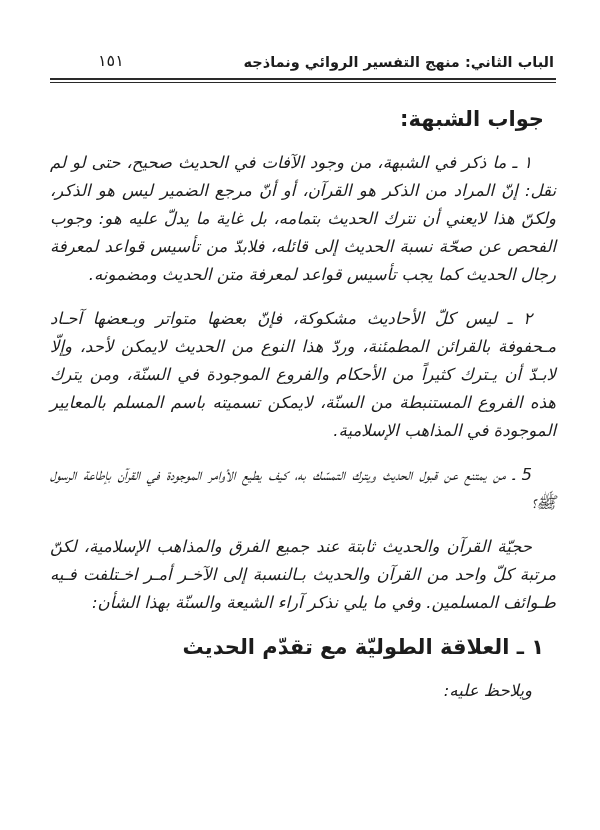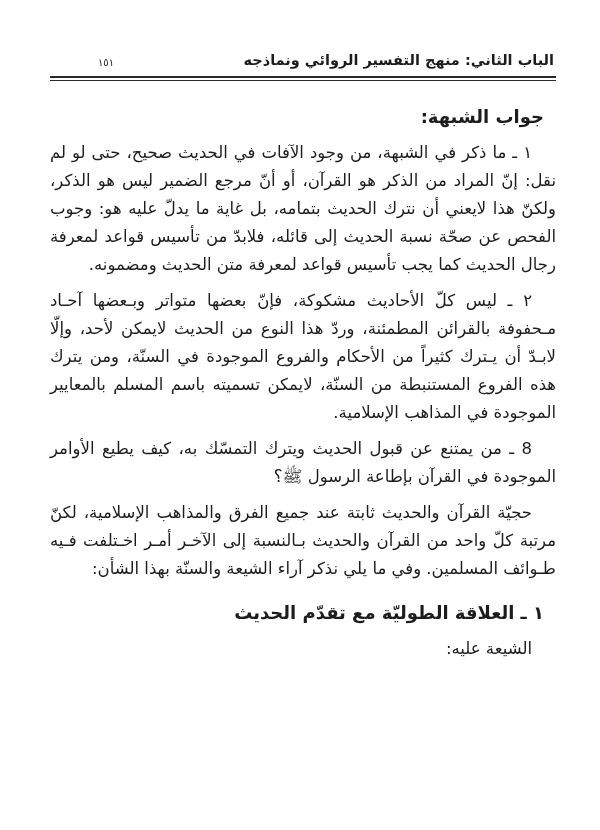--- a/index.html
+++ b/index.html
@@ -27,46 +27,47 @@
     font-size: 14.5px;
     line-height: 1.4;
     padding: 0 2px 6px 2px;
   }
   .running-head .title {
     font-weight: 600;
     letter-spacing: 0;
     text-align: right;
   }
   .running-head .pagenum {
-    font-size: 10px;
+    font-size: 16px;
     padding-left: 46px;
   }
   .head-rule {
     height: 2px;
     border-top: 2.5px solid #2a2a2a;
     border-bottom: 1px solid #2a2a2a;
     margin-bottom: 22px;
   }
   .body-text {
     font-size: 16.5px;
     line-height: 28px;
   }
   .heading {
     font-weight: bold;
-    font-size: 18px;
+    font-size: 21px;
     margin: 16px 0 6px 0;
     padding-right: 12px;
   }
   .heading.flush {
     padding-right: 0;
   }
   .para {
-    margin: 8px 0 4px 0;
+    margin: 16px 0 4px 0;
     text-align: justify;
     text-indent: 24px;
+    font-style: italic;
   }
 </style>
 </head>
 <body>
 
 <div class="page">
 
   <div class="running-head">
     <span class="title">الباب الثاني: منهج التفسير الروائي ونماذجه</span>
     <span class="pagenum">١٥١</span>
@@ -75,25 +76,25 @@
   <div class="head-rule"></div>
 
   <div class="body-text">
 
     <div class="heading">جواب الشبهة:</div>
 
     <p class="para">١ ـ ما ذكر في الشبهة، من وجود الآفات في الحديث صحيح، حتى لو لم نقل: إنّ المراد من الذكر هو القرآن، أو أنّ مرجع الضمير ليس هو الذكر، ولكنّ هذا لايعني أن نترك الحديث بتمامه، بل غاية ما يدلّ عليه هو: وجوب الفحص عن صحّة نسبة الحديث إلى قائله، فلابدّ من تأسيس قواعد لمعرفة رجال الحديث كما يجب تأسيس قواعد لمعرفة متن الحديث ومضمونه.</p>
 
     <p class="para">٢ ـ ليس كلّ الأحاديث مشكوكة، فإنّ بعضها متواتر وبـعضها آحـاد مـحفوفة بالقرائن المطمئنة، وردّ هذا النوع من الحديث لايمكن لأحد، وإلّا لابـدّ أن يـترك كثيراً من الأحكام والفروع الموجودة في السنّة، ومن يترك هذه الفروع المستنبطة من السنّة، لايمكن تسميته باسم المسلم بالمعايير الموجودة في المذاهب الإسلامية.</p>
 
-    <p class="para">8 ـ من يمتنع عن قبول الحديث ويترك التمسّك به، كيف يطيع الأوامر الموجودة في القرآن بإطاعة الرسول ﷺ؟</p>
+    <p class="para">5 ـ من يمتنع عن قبول الحديث ويترك التمسّك به، كيف يطيع الأوامر الموجودة في القرآن بإطاعة الرسول ﷺ؟</p>
 
 
     <p class="para">حجيّة القرآن والحديث ثابتة عند جميع الفرق والمذاهب الإسلامية، لكنّ مرتبة كلّ واحد من القرآن والحديث بـالنسبة إلى الآخـر أمـر اخـتلفت فـيه طـوائف المسلمين. وفي ما يلي نذكر آراء الشيعة والسنّة بهذا الشأن:</p>
 
     <div class="heading">١ ـ العلاقة الطوليّة مع تقدّم الحديث</div>
 
 
-    <p class="para">الشيعة عليه:</p>
+    <p class="para">ويلاحظ عليه:</p>
 
   </div>
 
 </div>
 
 </body></html>

